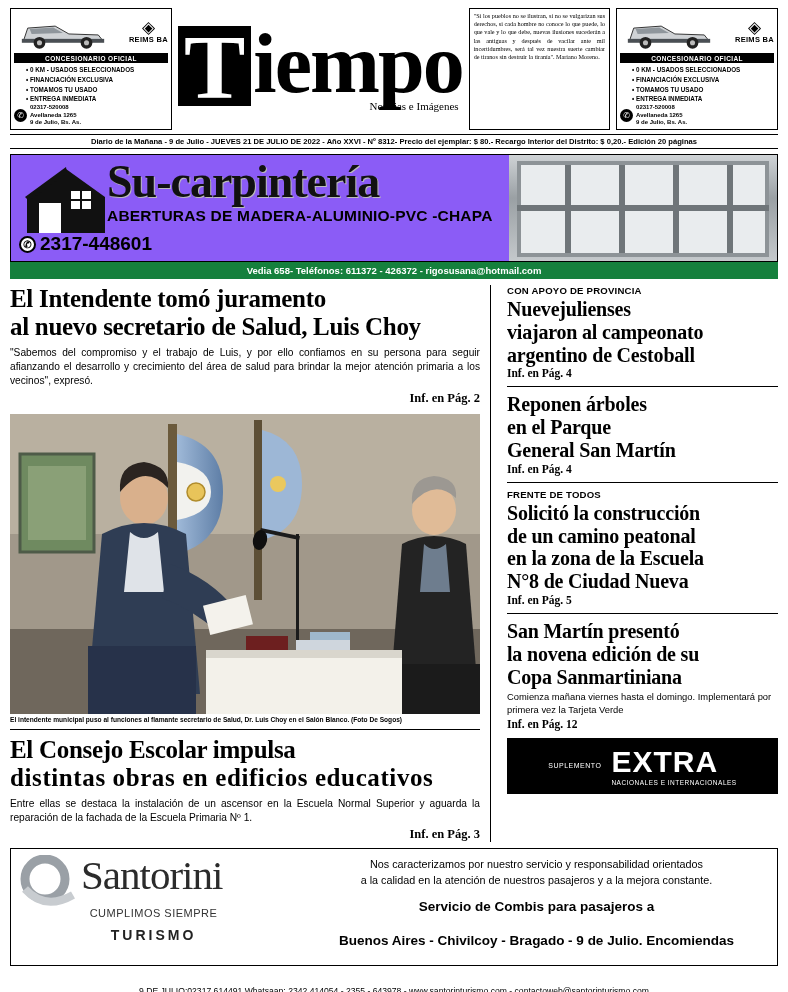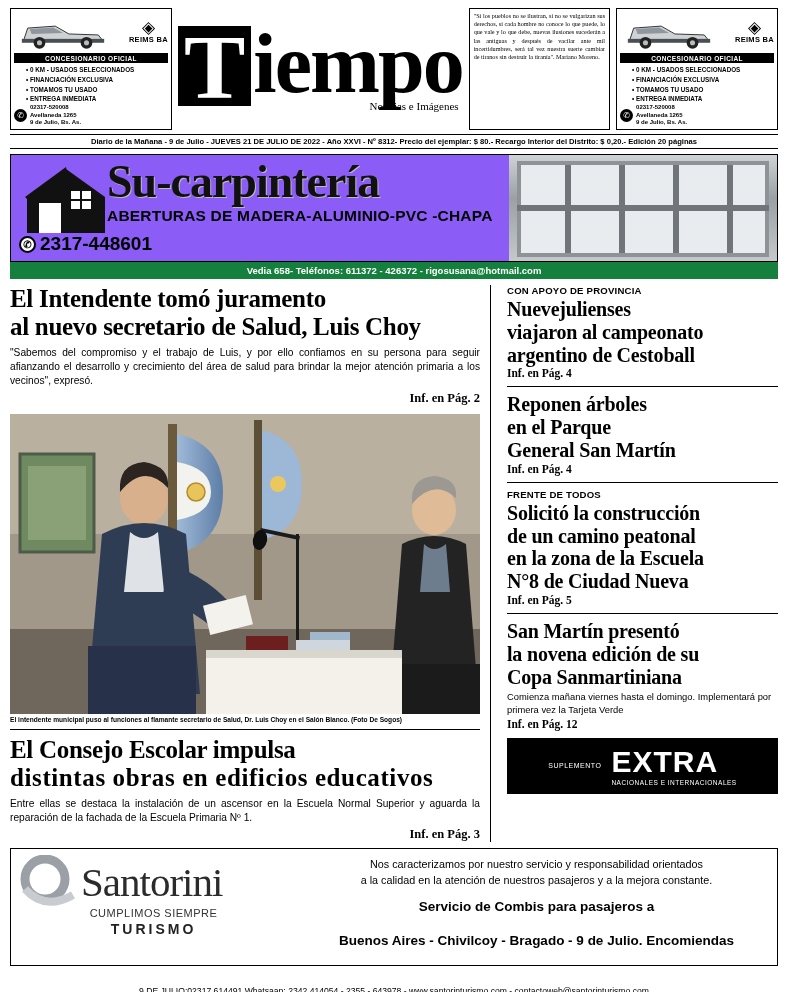--- a/index.html
+++ b/index.html
@@ -146,21 +146,21 @@
                display:flex; align-items:center; justify-content:center; gap:10px;}
   .extra-sup { font-family:"Liberation Sans", sans-serif; font-size:7px; letter-spacing:.5px;}
   .extra-word { font-family:"Liberation Sans", sans-serif; font-weight:bold; font-size:30px; letter-spacing:1px;}
   .extra-nac { font-family:"Liberation Sans", sans-serif; font-size:6.5px; letter-spacing:.5px; text-align:center;}
 
   
   .bottom-ad { margin-top:6px; border:1px solid #000; height:118px; display:flex; }
   .santorini { width:285px; border-right:0px solid #000; position:relative; padding:6px 8px; }
   .s-word { font-family:"Liberation Serif", serif; font-size:41px; letter-spacing:-1px; line-height:1; color:#2b2b2b;}
   .s-sub { font-family:"Liberation Sans", sans-serif; font-size:11px; letter-spacing:.5px; text-align:center; color:#333; margin-top:-2px;}
-  .s-tur { font-family:"Liberation Sans", sans-serif; font-weight:bold; font-size:14px; letter-spacing:3px; text-align:center; margin-top:2px; color:#222;}
+  .s-tur { font-family:"Liberation Sans", sans-serif; font-weight:bold; font-size:14px; letter-spacing:3px; text-align:center; margin-top:8px; color:#222;}
   .s-right { flex:1; padding:8px 10px; text-align:center; }
   .s-line1 { font-family:"Liberation Sans", sans-serif; font-size:10.8px; line-height:1.45; }
   .s-line2 { font-family:"Liberation Sans", sans-serif; font-weight:bold; font-size:13.5px; line-height:1.5; margin-top:8px;}
   .ad-bottom-bar { font-family:"Liberation Sans", sans-serif; font-size:8.6px; text-align:center; margin-top:20px; }
 </style>
 </head>
 <body>
 
 <div class="page">
 
@@ -409,21 +409,21 @@
         <div>
           <div class="extra-word">EXTRA</div>
           <div class="extra-nac">NACIONALES E INTERNACIONALES</div>
         </div>
       </div>
     </div>
   </div>
 
   <div class="bottom-ad">
     <div class="santorini">
-      <div style="display:flex;align-items:center;gap:4px;">
+      <div style="display:flex;gap:4px;">
         <svg width="58" height="54" viewBox="0 0 58 54">
           <circle cx="26" cy="24" r="20" fill="none" stroke="#9aa0a6" stroke-width="9"></circle>
           <path d="M6 34 q20 22 48 6" fill="none" stroke="#c8ccd0" stroke-width="8"></path>
         </svg>
         <div class="s-word">Santorini</div>
       </div>
       <div class="s-sub">CUMPLIMOS SIEMPRE</div>
       <div class="s-tur">TURISMO</div>
     </div>
     <div class="s-right">

